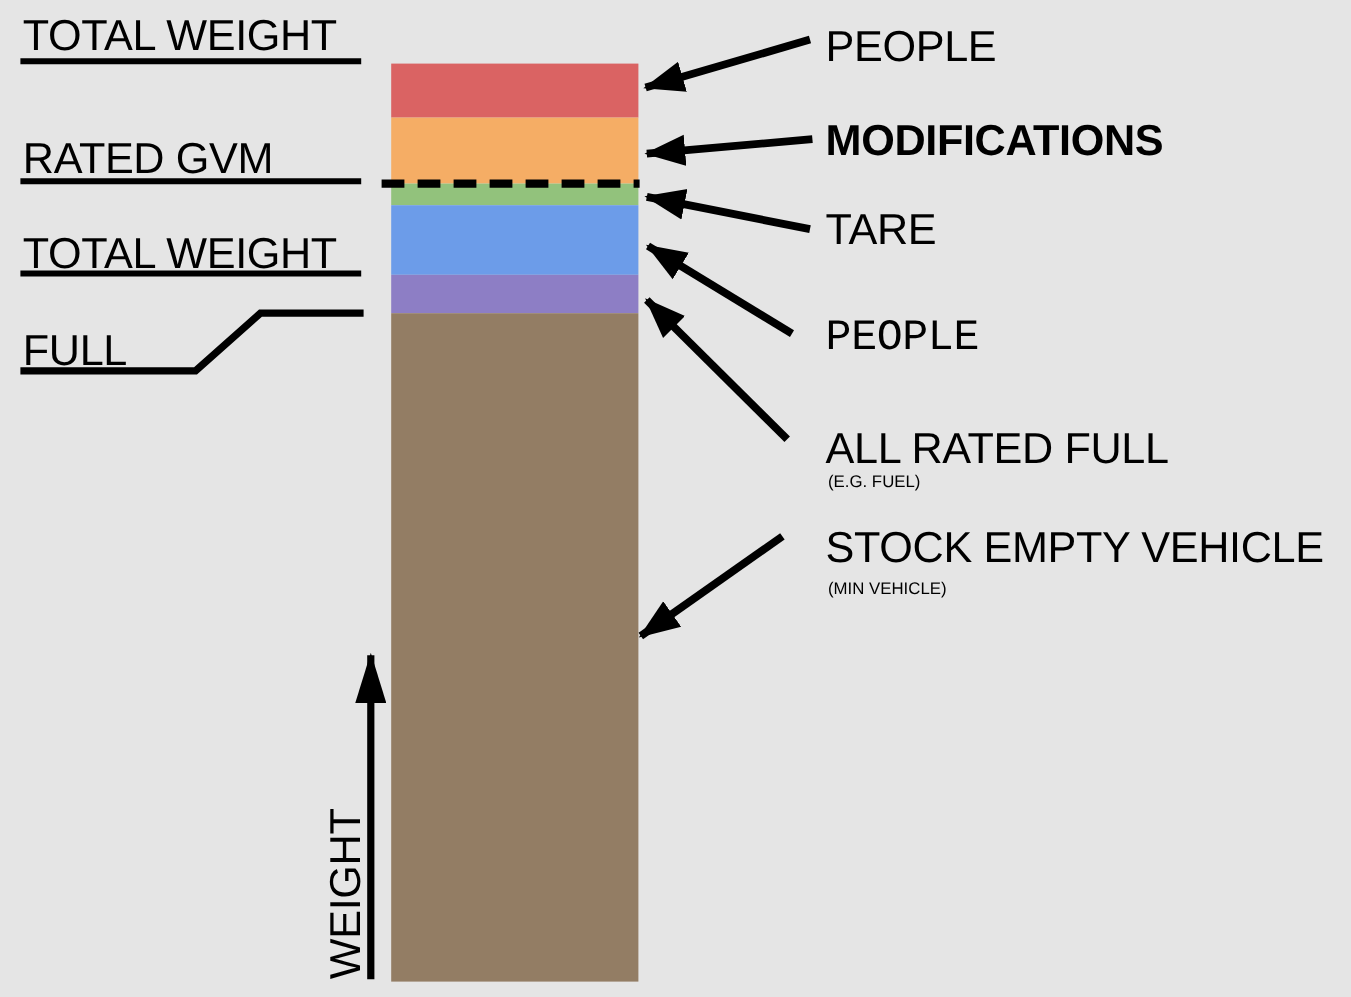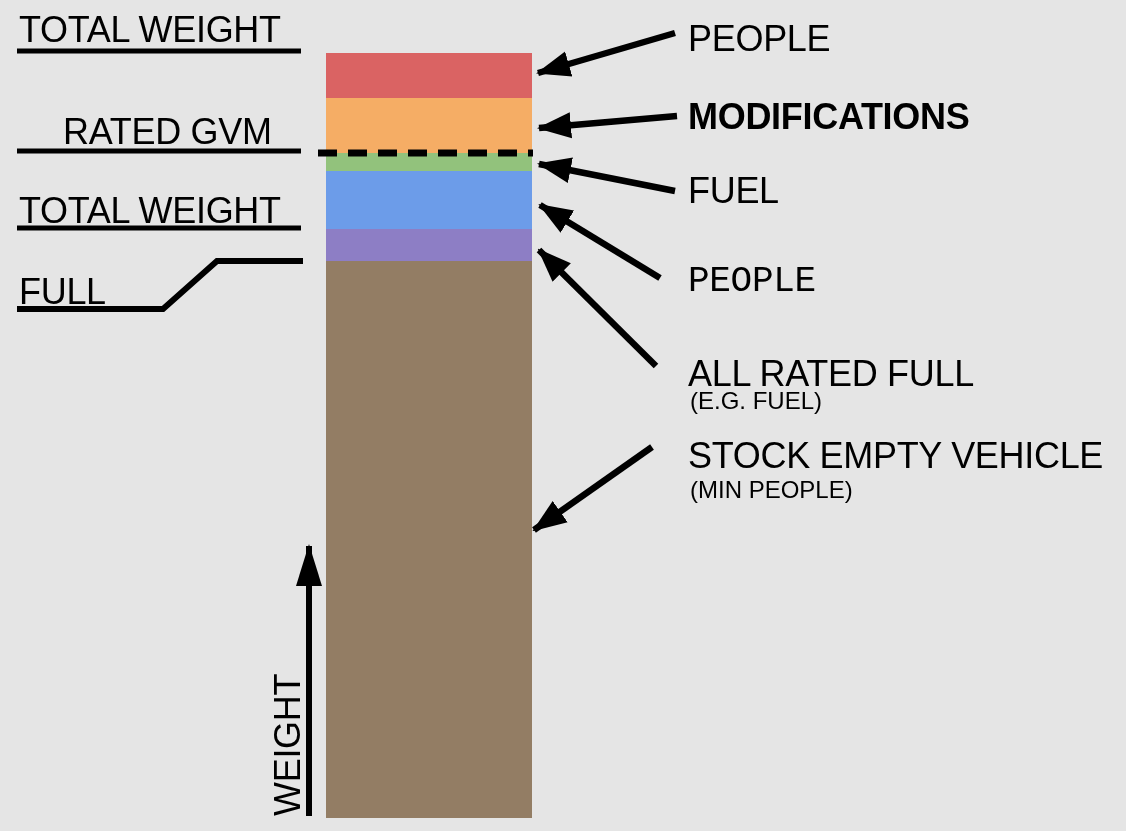--- a/index.html
+++ b/index.html
@@ -15,21 +15,21 @@
   .t {
     position: absolute;
     font-family: "Liberation Sans", sans-serif;
     font-size: 36px;
     line-height: 36px;
     color: #000;
     white-space: nowrap;
     letter-spacing: -0.3px;
   }
   .t.small {
-    font-size: 24px;
+    font-size: 14px;
     line-height: 20px;
     letter-spacing: 0;
   }
   .t.vertical {
     transform: rotate(-90deg);
     transform-origin: 0 0;
   }
 </style>
 </head>
 <body>
@@ -66,28 +66,28 @@
     <line x1="677" y1="116" x2="539" y2="128" stroke="#000" stroke-width="6.5" marker-end="url(#head)"></line>
     <line x1="675" y1="191" x2="539" y2="164" stroke="#000" stroke-width="6.5" marker-end="url(#head)"></line>
     <line x1="660" y1="278" x2="540" y2="205" stroke="#000" stroke-width="6.5" marker-end="url(#head)"></line>
     <line x1="656" y1="366" x2="539" y2="250" stroke="#000" stroke-width="6.5" marker-end="url(#head)"></line>
     <line x1="652" y1="447" x2="534" y2="530" stroke="#000" stroke-width="6.5" marker-end="url(#head)"></line>
 
     <line x1="309" y1="816" x2="309" y2="546" stroke="#000" stroke-width="6" marker-end="url(#axishead)"></line>
   </svg>
 
   <div class="t" style="left:19px; top:12px;">TOTAL WEIGHT</div>
-  <div class="t" style="left:19px; top:114px;margin-left:44px;">RATED GVM</div>
+  <div class="t" style="left:19px; top:114px;">RATED GVM</div>
   <div class="t" style="left:19px; top:193px;">TOTAL WEIGHT</div>
   <div class="t" style="left:19px; top:274px;">FULL</div>
 
   <div class="t" style="left:688px; top:21px;">PEOPLE</div>
   <div class="t" style="left:688px; top:99px;font-weight:bold;">MODIFICATIONS</div>
-  <div class="t" style="left:688px; top:173px;">FUEL</div>
+  <div class="t" style="left:688px; top:173px;">TARE</div>
   <div class="t" style="left:688px; top:264px;font-family:Liberation Mono, monospace;">PEOPLE</div>
   <div class="t" style="left:688px; top:356px;">ALL RATED FULL</div>
   <div class="t small" style="left:690px; top:391px;">(E.G. FUEL)</div>
   <div class="t" style="left:688px; top:438px;">STOCK EMPTY VEHICLE</div>
-  <div class="t small" style="left:690px; top:480px;">(MIN PEOPLE)</div>
+  <div class="t small" style="left:690px; top:480px;">(MIN VEHICLE)</div>
 
   <div class="t vertical" style="left:270px; top:816px;">WEIGHT</div>
 
 </div>
 
 </body></html>

